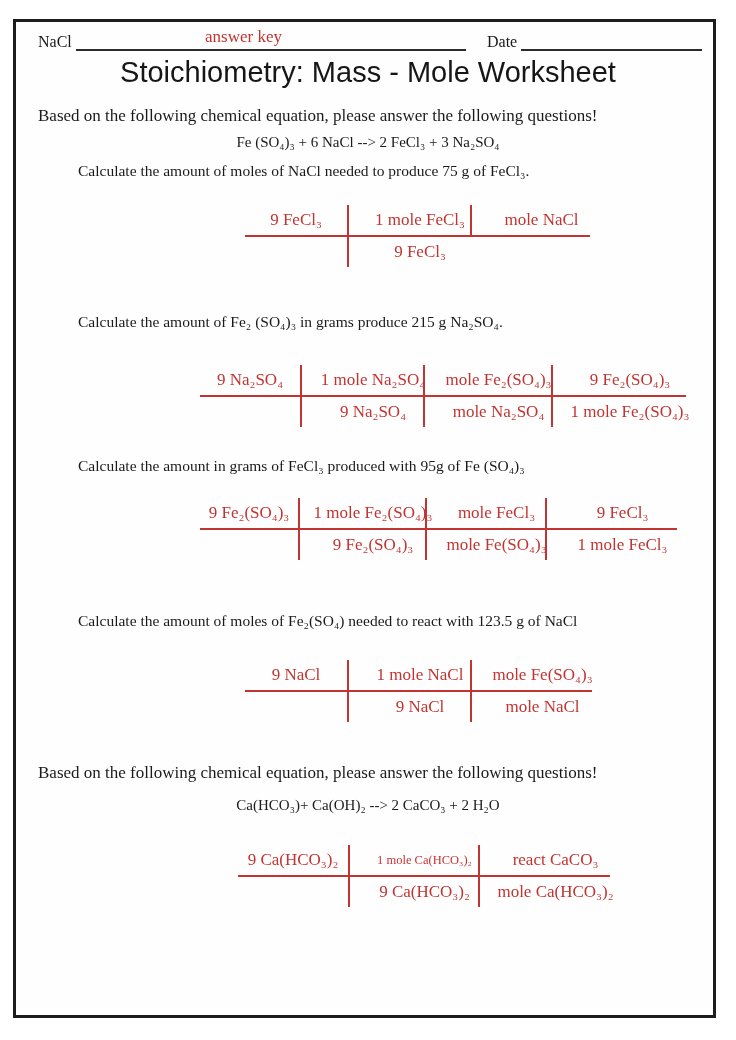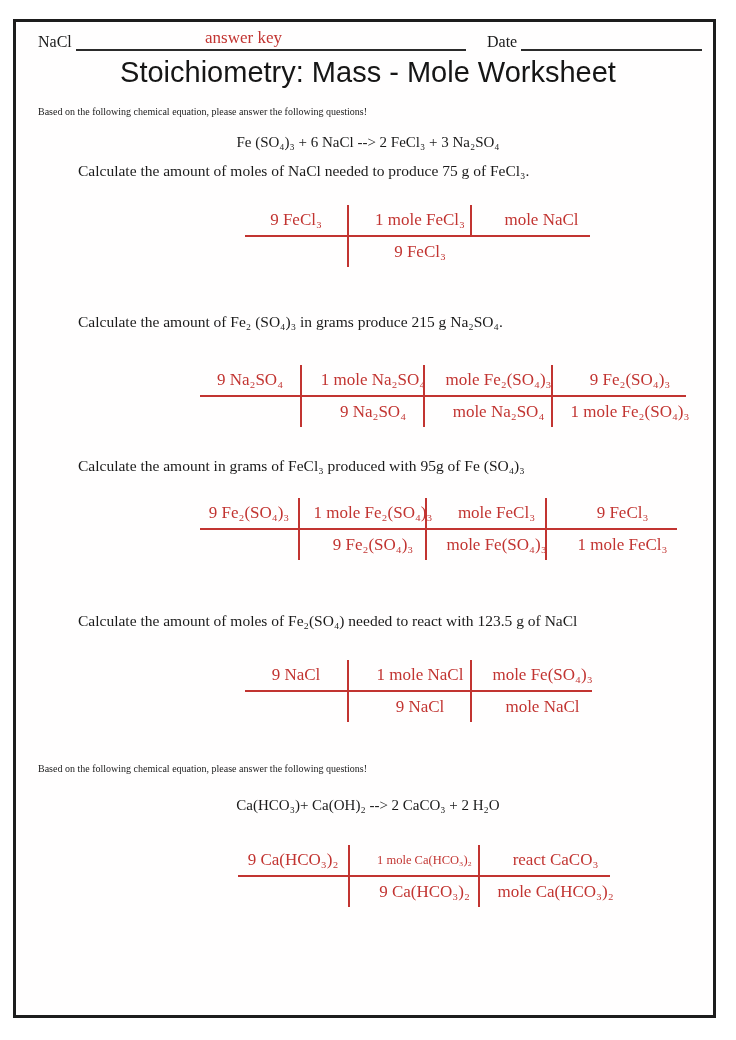--- a/index.html
+++ b/index.html
@@ -22,41 +22,41 @@
     left: 13px; top: 19px;
     width: 703px; height: 999px;
     border: 3px solid #1d1d1d;
     background: #fffefe;
   }
   .abs { position: absolute; white-space: nowrap; }
   .lbl { font-size: 16px; }
   .blank { border-bottom: 2px solid var(--rule); }
   .name-blank {
     left: 76px; top: 28px; width: 390px; height: 23px;
-    display: flex; align-items: center; justify-content: center;
+    display: flex; align-items: flex-start; justify-content: center;
     padding-right: 55px;
   }
   .answer-key {
     color: var(--accent);
     font-size: 17px;
     line-height: 17px;
     margin-bottom: 3px;
   }
   .date-blank { left: 521px; top: 28px; width: 181px; height: 23px; }
   .title {
     left: 0; top: 56px; width: 736px;
     text-align: center;
     font-family: Liberation Sans, sans-serif;
     font-size: 29px;
     font-weight: 400;
     letter-spacing: 0px;
     color: #161616;
     margin: 0;
   }
-  .intro { font-size: 10px; left: 38px; }
+  .intro { font-size: 17px; left: 38px; }
   .equation { left: 0; width: 736px; text-align: center; font-size: 15px; }
   .question { font-size: 15.5px; left: 78px; }
 
   .work { position: absolute; color: var(--accent); font-size: 17px; }
   .work .row { display: flex; }
   .work .row.top { border-bottom: 2px solid var(--accent); }
   .work .cell {
     height: 30px;
     display: flex; align-items: center; justify-content: center;
     white-space: nowrap;

